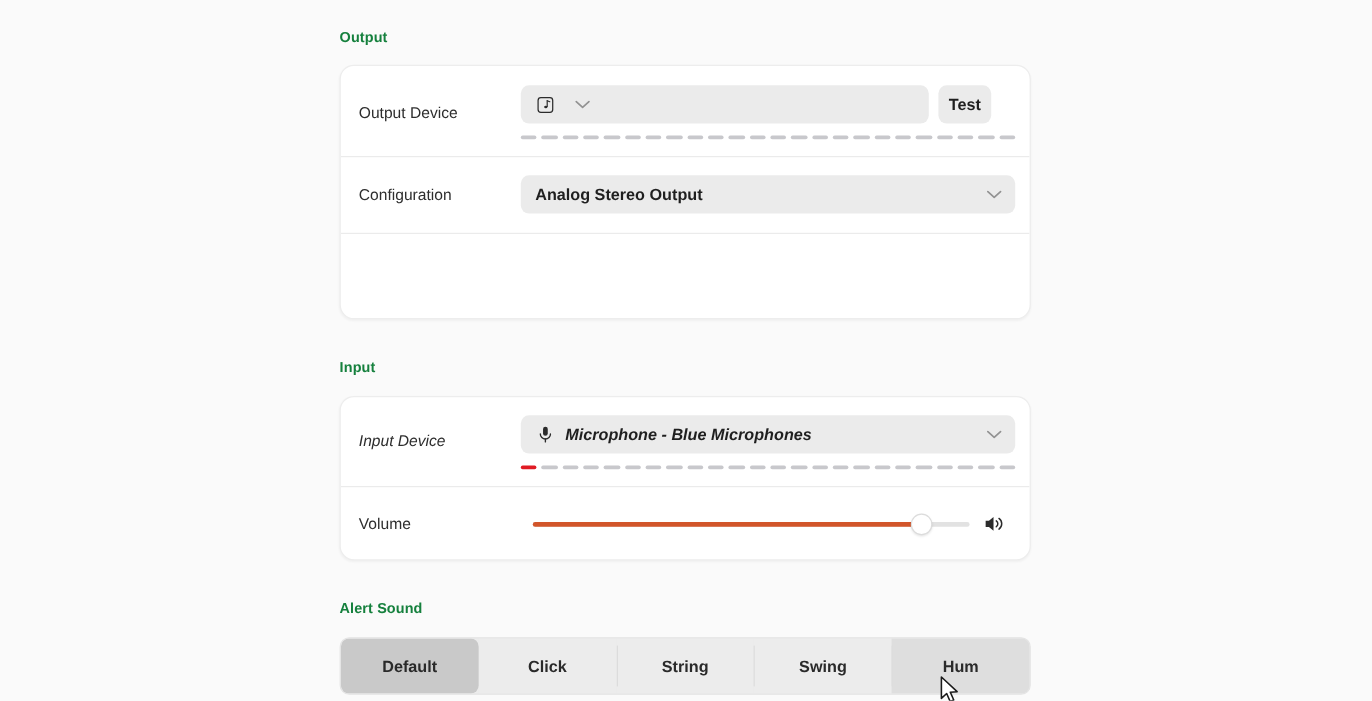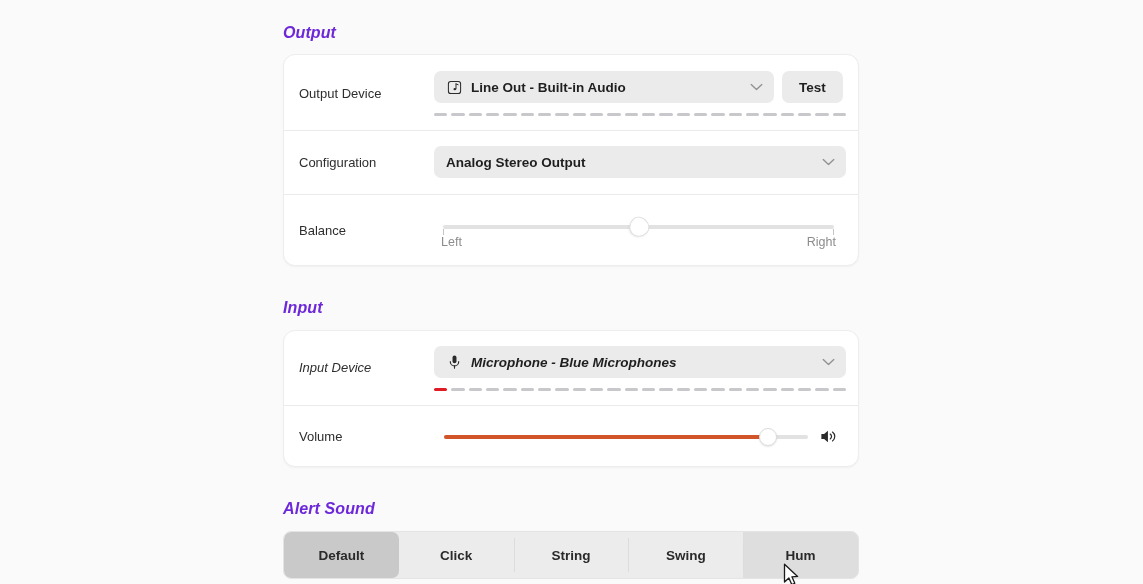--- a/index.html
+++ b/index.html
@@ -13,25 +13,24 @@
   .page {
     position: relative;
     width: 1143px;
     height: 584px;
     background: #fafafa;
   }
 
   
   .section-title {
     position: absolute;
-    font-size: 16px;
+    font-size: 12px;
     font-weight: bold;
-    color: #6d28d9;
+    color: #15803d;
     letter-spacing: 0.1px;
-    font-style: italic;
   }
 
   
   .card {
     position: absolute;
     left: 283px;
     width: 576px;
     background: #ffffff;
     border-radius: 12px;
     border: 1px solid #ededed;
@@ -246,29 +245,28 @@
 
       <div class="combo" style="left:150px; top:16px; width:340px;">
         <span class="combo-icon">
           <svg width="15" height="15" viewBox="0 0 16 16" fill="none">
             <rect x="1.5" y="1.5" width="13" height="13" rx="2.5" stroke="#2b2b2b" stroke-width="1.1"></rect>
             <path d="M9.6 4.2v5.1" stroke="#2b2b2b" stroke-width="1.05" stroke-linecap="round"></path>
             <path d="M9.6 4.2l2.3 .85" stroke="#2b2b2b" stroke-width="1.05" stroke-linecap="round"></path>
             <ellipse cx="8.35" cy="9.8" rx="1.45" ry="1.15" fill="#2b2b2b"></ellipse>
           </svg>
         </span>
-        <span class="combo-text">Line Out - Built-in Audio</span>
         <span class="chev">
           <svg width="13" height="8" viewBox="0 0 13 8" fill="none">
             <path d="M1.2 1.6L6.5 6.4L11.8 1.6" stroke="#4a4a4a" stroke-width="1.4" stroke-linecap="round" stroke-linejoin="round"></path>
           </svg>
         </span>
       </div>
 
-      <button class="test-btn" style="left:498px; top:16px; width:61px;">Test</button>
+      <button class="test-btn" style="left:498px; top:16px; width:44px;">Test</button>
 
       <div class="level-meter" id="output-meter" style="left: 150px; top: 57px; width: 412px;">
           <div class="level-dash" style="width: 13.3333px;"></div>
           <div class="level-dash" style="width: 13.3333px;"></div>
           <div class="level-dash" style="width: 13.3333px;"></div>
           <div class="level-dash" style="width: 13.3333px;"></div>
           <div class="level-dash" style="width: 13.3333px;"></div>
           <div class="level-dash" style="width: 13.3333px;"></div>
           <div class="level-dash" style="width: 13.3333px;"></div>
           <div class="level-dash" style="width: 13.3333px;"></div>
@@ -301,32 +299,20 @@
         <span class="chev">
           <svg width="13" height="8" viewBox="0 0 13 8" fill="none">
             <path d="M1.2 1.6L6.5 6.4L11.8 1.6" stroke="#4a4a4a" stroke-width="1.4" stroke-linecap="round" stroke-linejoin="round"></path>
           </svg>
         </span>
       </div>
     </div>
 
     <div class="divider"></div>
 
-    <div class="row" style="height:72px;">
-      <div class="row-label" style="top:28px;">Balance</div>
-
-      <div class="bal-wrap" style="left:159px; top:30px; width:391px; height:4px;">
-        <div class="bal-track" style="width:391px;"></div>
-        <div class="bal-handle" id="bal-handle" style="top: -8px; left: 185.5px;"></div>
-        <div class="bal-tick" style="left:0px; top:4px;"></div>
-        <div class="bal-tick" style="left:390px; top:4px;"></div>
-        <div class="bal-endlabel" style="left:-2px; top:10px;">Left</div>
-        <div class="bal-endlabel" style="right:-2px; top:10px;">Right</div>
-      </div>
-    </div>
   </div>
 
   <div class="section-title" style="left:283px; top:299px;">Input</div>
 
   <div class="card" style="top:330px; height:137px;">
 
     <div class="row" style="height:74px;font-style:italic;">
       <div class="row-label" style="top:29px;">Input Device</div>
 
       <div class="combo" style="left:150px; top:15px; width:412px;">

